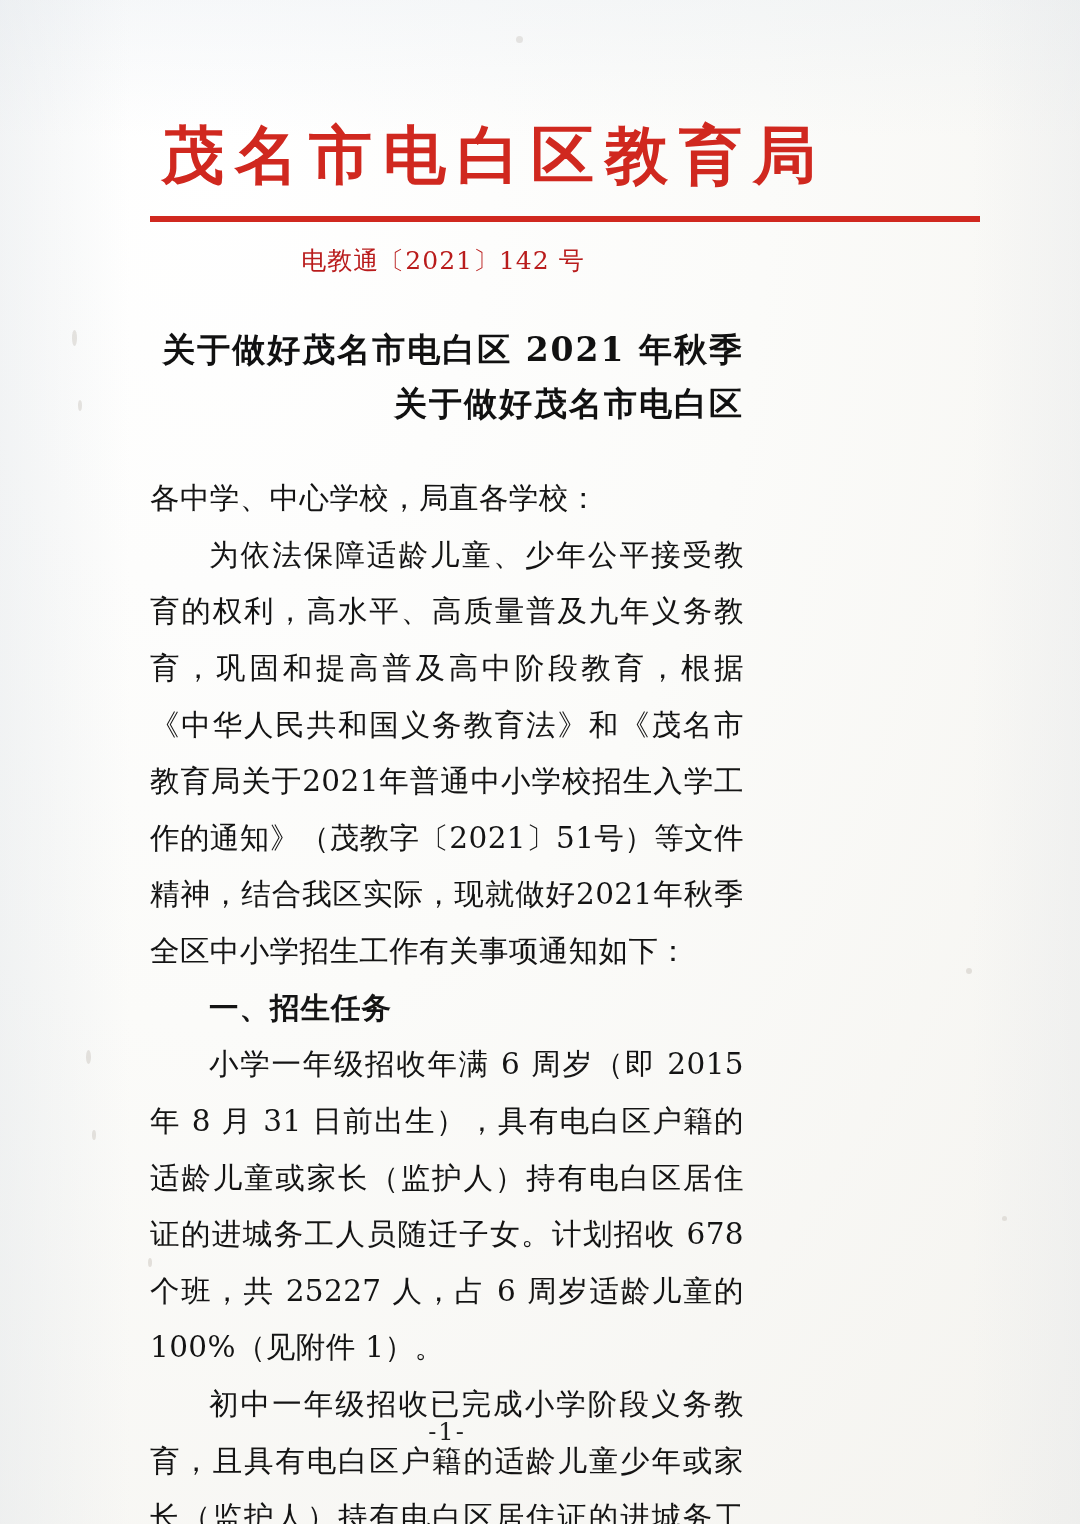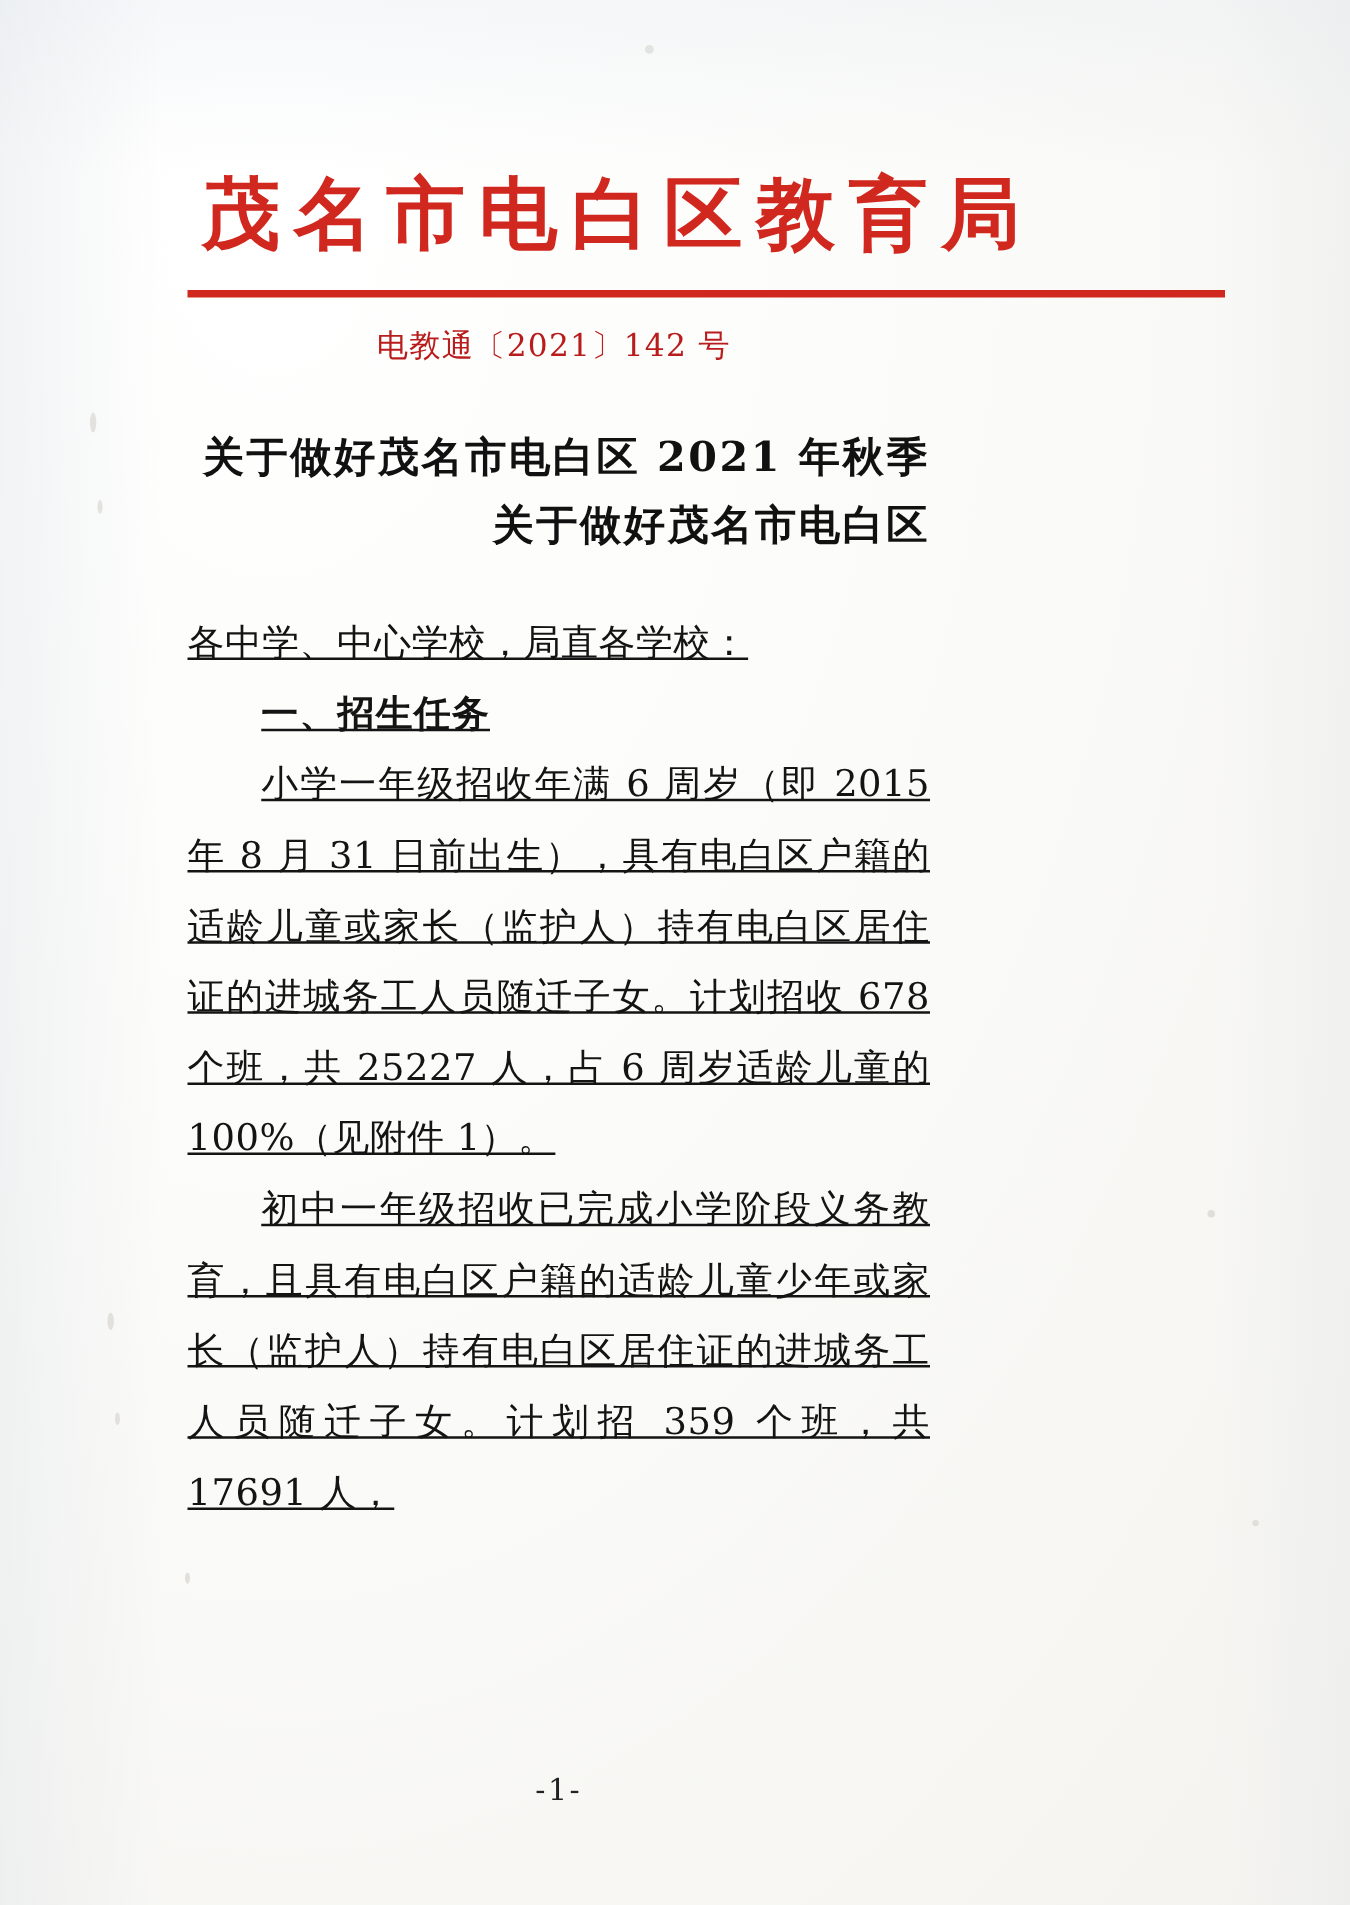--- a/index.html
+++ b/index.html
@@ -37,21 +37,21 @@
     background: #cfcac2;
     border-radius: 50%;
     opacity: .55;
   }
 
   .page {
     position: relative;
     width: 894px;
     height: 1524px;
     box-sizing: border-box;
-    padding: 16px 150px;
+    padding: 0 150px;
   }
 
   
   .masthead {
     text-align: center;
     padding-top: 122px;
   }
   .masthead-title {
     color: #d0281f;
     font-family: "DejaVu Serif", "Liberation Serif", serif;
@@ -94,21 +94,20 @@
   .body-copy {
     margin-top: 40px;
     font-size: 29.5px;
     line-height: 1.92;
     color: #141414;
     letter-spacing: 0.4px;
     text-align: justify;
   }
   .body-copy p {
     margin: 0;
-    text-decoration: underline;
   }
   .indent {
     text-indent: 2em;
   }
   .heading-1,
   .heading-2 {
     font-weight: bold;
     text-indent: 2em;
     letter-spacing: 1px;
   }
@@ -148,20 +147,21 @@
 
   <div class="docnumber">电教通〔2021〕142 号</div>
 
   <div class="doc-title">
     <div>关于做好茂名市电白区 2021 年秋季</div>
     <div>关于做好茂名市电白区</div>
   </div>
 
   <div class="body-copy">
     <p>各中学、中心学校，局直各学校：</p>
+    <p class="indent">为依法保障适龄儿童、少年公平接受教育的权利，高水平、高质量普及九年义务教育，巩固和提高普及高中阶段教育，根据《中华人民共和国义务教育法》和《茂名市教育局关于2021年普通中小学校招生入学工作的通知》（茂教字〔2021〕51号）等文件精神，结合我区实际，现就做好2021年秋季全区中小学招生工作有关事项通知如下：</p>
     <p class="heading-1">一、招生任务</p>
     <p class="indent">小学一年级招收年满 6 周岁（即 2015 年 8 月 31 日前出生），具有电白区户籍的适龄儿童或家长（监护人）持有电白区居住证的进城务工人员随迁子女。计划招收 678 个班，共 25227 人，占 6 周岁适龄儿童的 100%（见附件 1）。</p>
     <p class="indent">初中一年级招收已完成小学阶段义务教育，且具有电白区户籍的适龄儿童少年或家长（监护人）持有电白区居住证的进城务工人员随迁子女。计划招 359 个班，共 17691 人，</p>
   </div>
 
   <div class="page-number">-1-</div>
 
 </div>
 
 </body></html>

